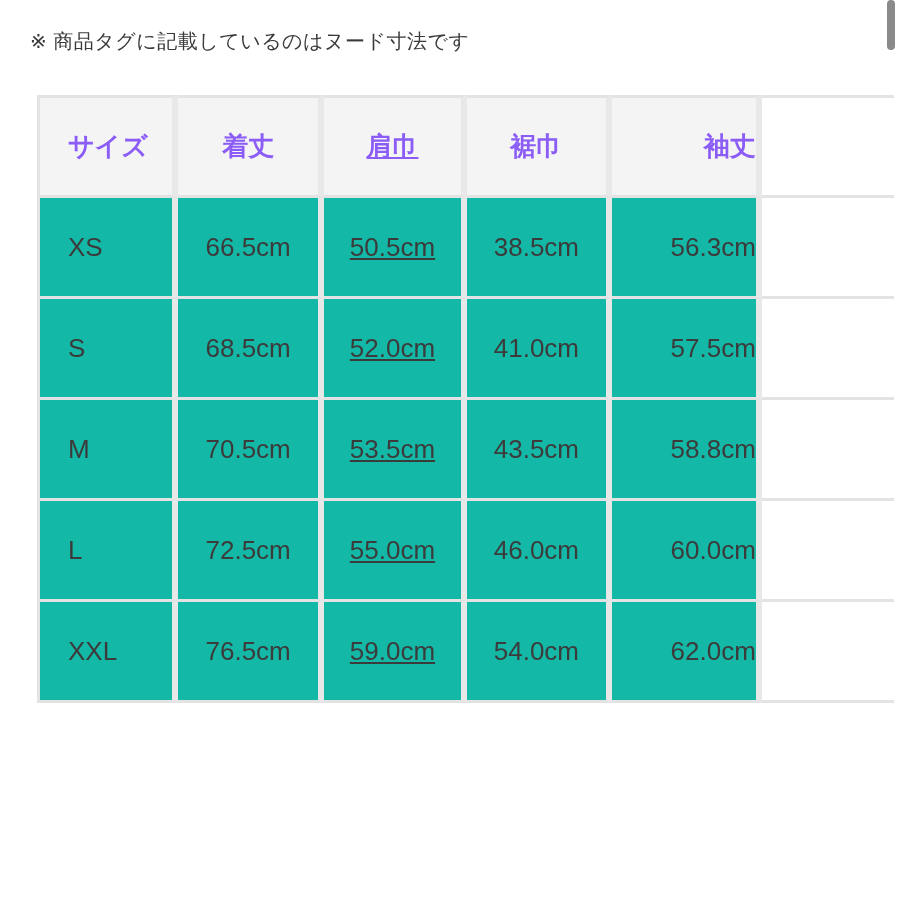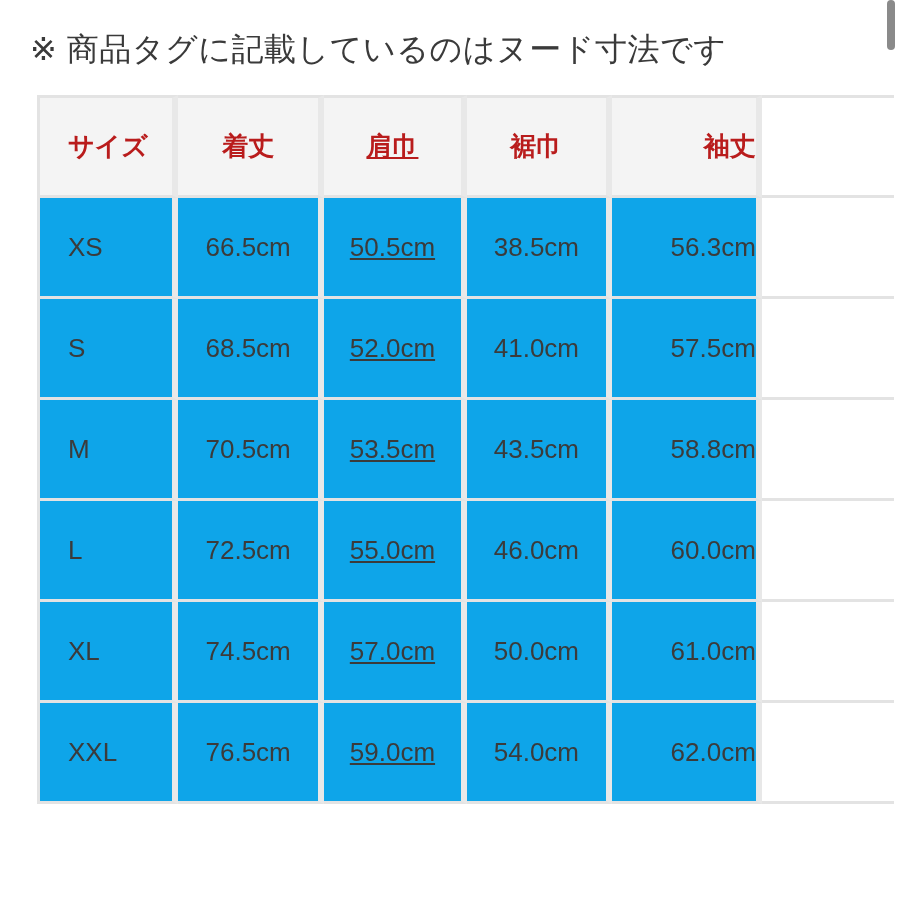--- a/index.html
+++ b/index.html
@@ -7,21 +7,21 @@
     width: 900px; height: 900px;
     background: #ffffff;
     overflow: hidden;
     font-family: "Liberation Sans", "DejaVu Sans", sans-serif;
   }
   .page { position: relative; width: 900px; height: 900px; background: #fff; }
 
   .note {
     position: absolute;
     left: 30px; top: 28px;
-    font-size: 32px;
+    font-size: 20px;
     font-weight: 500;
     color: #3a3a3a;
     letter-spacing: 0.5px;
     white-space: nowrap;
   }
 
   .scrollbar-thumb {
     position: absolute;
     right: 5px; top: 0;
     width: 8px; height: 50px;
@@ -37,32 +37,32 @@
   }
 
   table.size-table {
     border-collapse: separate;
     border-spacing: 0;
     table-layout: fixed;
   }
   .size-table th, .size-table td {
     border-right: 6px solid #e8e8e8;
     border-bottom: 3px solid #e3e3e3;
-    background: #0ea5e9;
+    background: #14b8a6;
     font-size: 26px;
     color: #3b3b3b;
     text-align: center;
     vertical-align: middle;
     overflow: hidden;
   }
   .size-table th {
     background: #f4f4f4;
     border-top: 3px solid #e3e3e3;
     font-weight: bold;
-    color: #b91c1c;
+    color: #8b5cf6;
     height: 103px;
   }
   .size-table td { height: 101px; }
 
   .size-table th.col-size, .size-table td.col-size {
     border-left: 3px solid #e3e3e3;
     text-align: left;
     padding-left: 28px;
     width: 161px;
   }
@@ -124,28 +124,20 @@
         </tr>
         <tr>
           <td class="col-size">L</td>
           <td class="col-v1">72.5cm</td>
           <td class="col-v2">55.0cm</td>
           <td class="col-v3">46.0cm</td>
           <td class="col-v4">60.0cm</td>
           <td class="col-sliver"></td>
         </tr>
         <tr>
-          <td class="col-size">XL</td>
-          <td class="col-v1">74.5cm</td>
-          <td class="col-v2">57.0cm</td>
-          <td class="col-v3">50.0cm</td>
-          <td class="col-v4">61.0cm</td>
-          <td class="col-sliver"></td>
-        </tr>
-        <tr>
           <td class="col-size">XXL</td>
           <td class="col-v1">76.5cm</td>
           <td class="col-v2">59.0cm</td>
           <td class="col-v3">54.0cm</td>
           <td class="col-v4">62.0cm</td>
           <td class="col-sliver"></td>
         </tr>
       </tbody>
     </table>
   </div>

